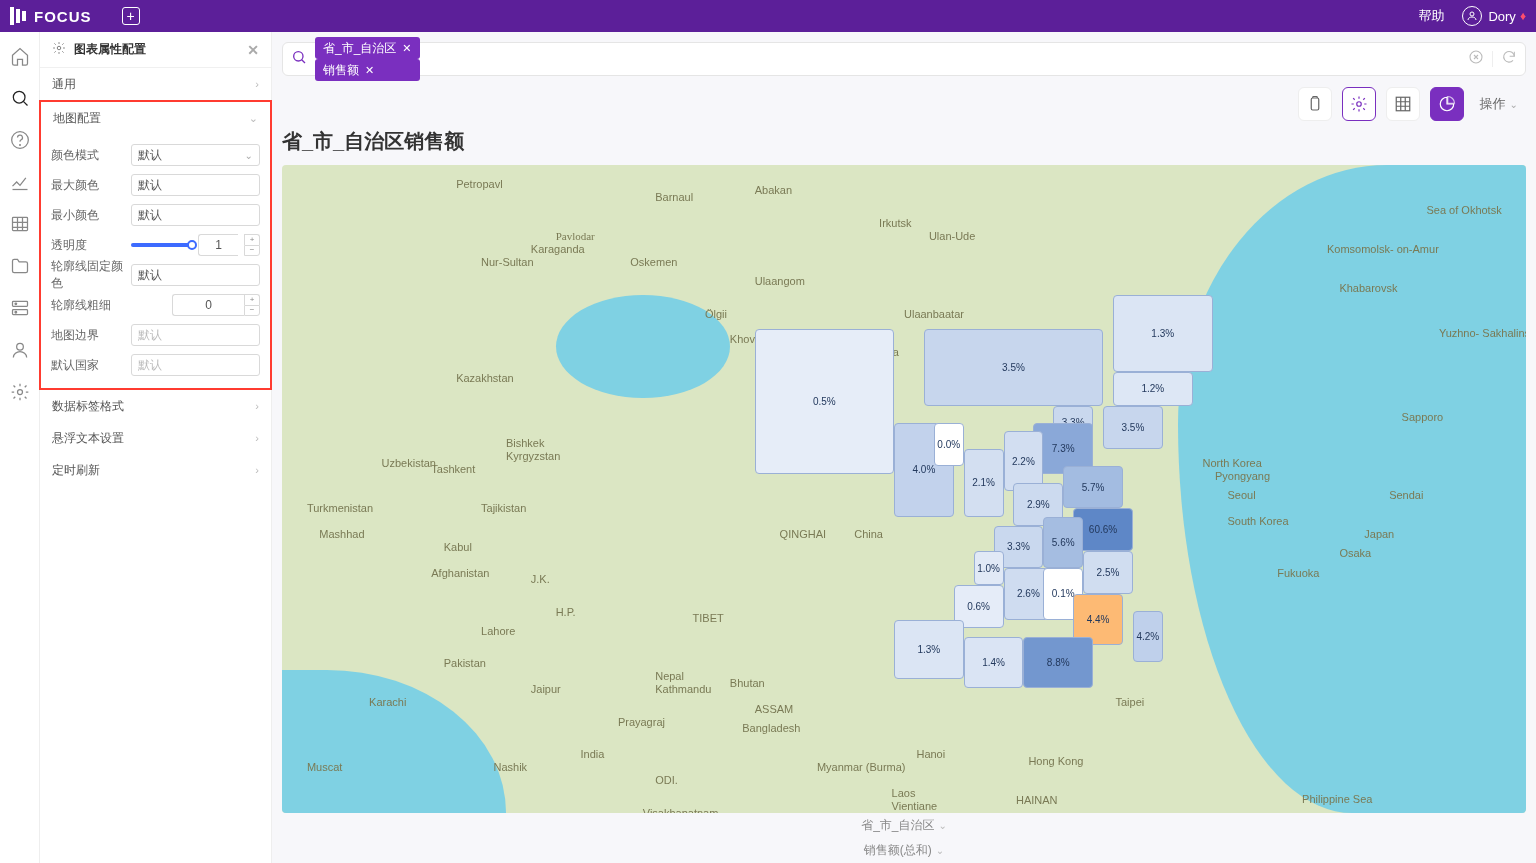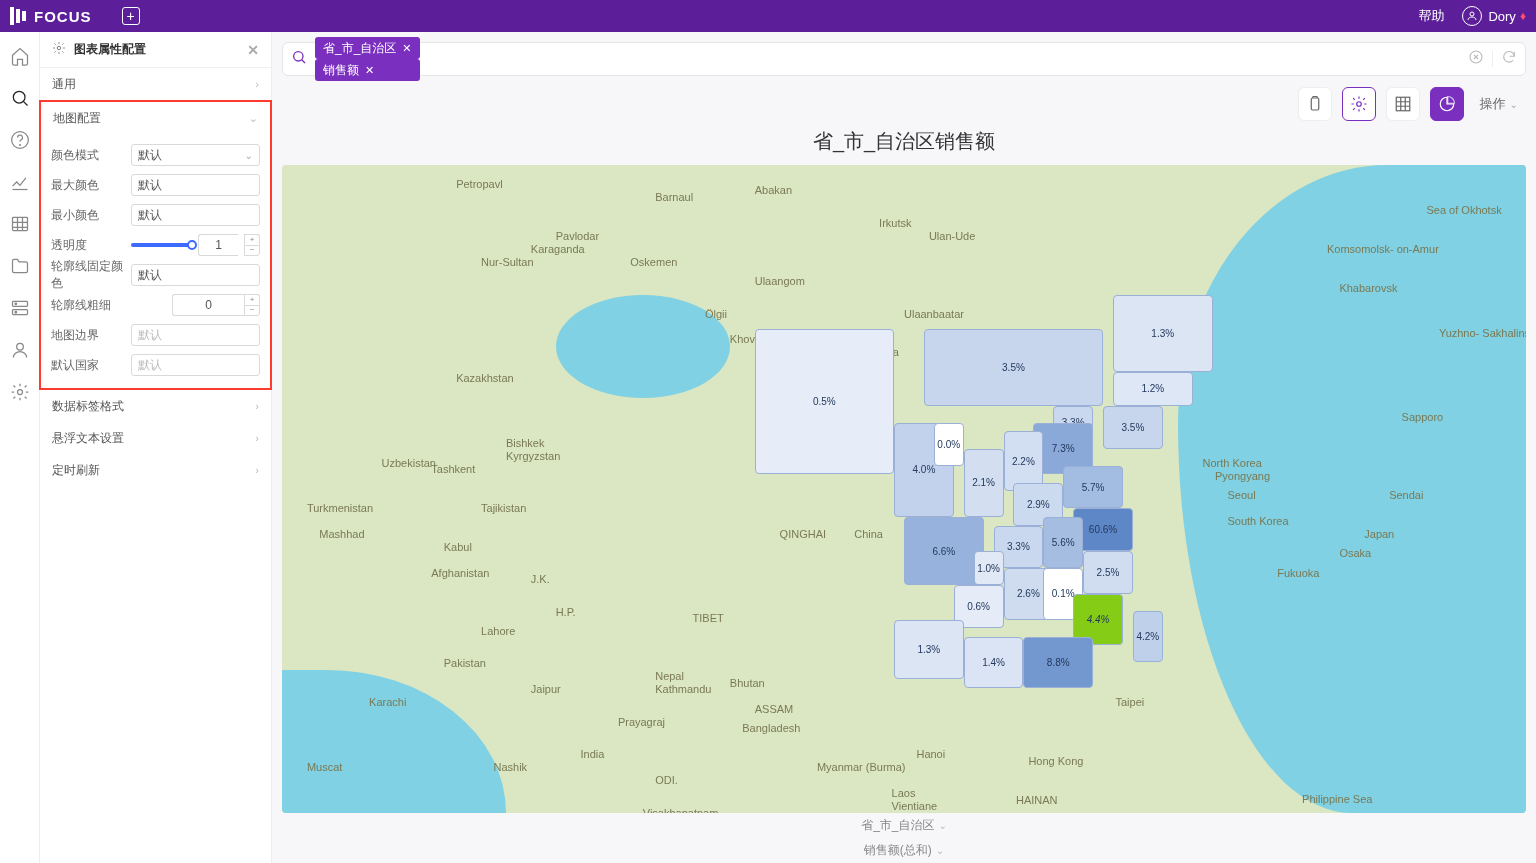--- a/index.html
+++ b/index.html
@@ -119,21 +119,21 @@
   }
   .tbtn {
     width:34px; height:34px; border-radius:6px; background:#fff; border:1px solid #eee;
     display:flex; align-items:center; justify-content:center; color:#666; cursor:pointer;
   }
   .tbtn.active { border-color:#7a2fbf; color:#7a2fbf; }
   .tbtn.accent { background:#7a2fbf; color:#fff; border-color:#7a2fbf;}
   .tbtn svg { width:18px; height:18px; fill:none; stroke:currentColor; stroke-width:1.6;}
   .opmenu { display:flex; align-items:center; gap:4px; font-size:13px; color:#666; cursor:pointer; margin-left:6px;}
 
-  .chart-title { text-align:center; font-size:20px; font-weight:400; color:#333; margin-top:-4px; }
+  .chart-title { font-size:20px; font-weight:700; color:#333; margin-top:-4px; }
 
   .map-box {
     flex:1; margin:10px 0 0 0; background:#dbe6c3; border-radius:4px; position:relative; overflow:hidden;
     min-height:0;
   }
   
   .map-box .sea { position:absolute; background:#7fd1e3; }
   .map-box .sea.s1 { right:0; top:0; width:28%; height:100%; border-top-left-radius:60% 40%; border-bottom-left-radius:50% 60%;}
   .map-box .sea.s2 { left:0; bottom:0; width:18%; height:22%; border-top-right-radius:80% 100%;}
   .map-box .sea.s3 { left:22%; top:20%; width:14%; height:16%; border-radius:50%;}
@@ -467,21 +467,21 @@
             <div class="land-label" style="left: 30%; top: 80%;">Kathmandu</div>
             <div class="land-label" style="left: 16%; top: 71%;">Lahore</div>
             <div class="land-label" style="left: 13%; top: 58%;">Kabul</div>
             <div class="land-label" style="left: 12%; top: 46%;">Tashkent</div>
             <div class="land-label" style="left: 18%; top: 42%;">Bishkek</div>
             <div class="land-label" style="left: 7%; top: 82%;">Karachi</div>
             <div class="land-label" style="left: 14%; top: 2%;">Petropavl</div>
             <div class="land-label" style="left: 30%; top: 4%;">Barnaul</div>
             <div class="land-label" style="left: 38%; top: 3%;">Abakan</div>
             <div class="land-label" style="left: 20%; top: 12%;">Karaganda</div>
-            <div class="land-label" style="left: 22%; top: 10%;">Pavlodar</div>
+            <div class="land-label" style="left: 22%; top: 10%; font-family: Liberation Serif, serif;">Pavlodar</div>
             <div class="land-label" style="left: 28%; top: 14%;">Oskemen</div>
             <div class="land-label" style="left: 38%; top: 17%;">Ulaangom</div>
             <div class="land-label" style="left: 34%; top: 22%;">Ölgii</div>
             <div class="land-label" style="left: 36%; top: 26%;">Khovd</div>
             <div class="land-label" style="left: 56%; top: 32%;">Sainshand</div>
             <div class="land-label" style="left: 84%; top: 12%;">Komsomolsk-
 on-Amur</div>
             <div class="land-label" style="left: 93%; top: 25%;">Yuzhno-
 Sakhalinsk</div>
             <div class="land-label" style="left: 2%; top: 52%;">Turkmenistan</div>
@@ -510,27 +510,26 @@
             <div class="prov" style="left: 70%; top: 26%; width: 12%; height: 10%; background: rgb(199, 214, 237);">3.5%</div>
             <div class="prov" style="left: 60%; top: 26%; width: 8%; height: 8%; background: rgb(201, 216, 238);">3.3%</div>
             <div class="prov" style="left: 56%; top: 30%; width: 12%; height: 12%; background: rgb(138, 168, 216);">7.3%</div>
             <div class="prov" style="left: 50%; top: 32%; width: 8%; height: 14%; background: rgb(210, 222, 241);">2.2%</div>
             <div class="prov" style="left: 42%; top: 36%; width: 8%; height: 16%; background: rgb(211, 223, 241);">2.1%</div>
             <div class="prov" style="left: 52%; top: 44%; width: 10%; height: 10%; background: rgb(204, 218, 239);">2.9%</div>
             <div class="prov" style="left: 62%; top: 40%; width: 12%; height: 10%; background: rgb(163, 188, 225);">5.7%</div>
             <div class="prov" style="left: 64%; top: 50%; width: 12%; height: 10%; background: rgb(94, 135, 199);">60.6%</div>
             <div class="prov" style="left: 58%; top: 52%; width: 8%; height: 12%; background: rgb(165, 189, 225);">5.6%</div>
             <div class="prov" style="left: 48%; top: 54%; width: 10%; height: 10%; background: rgb(201, 216, 238);">3.3%</div>
-            <div class="prov" style="left: 30%; top: 52%; width: 16%; height: 16%; background: rgb(151, 178, 220);">6.6%</div>
             <div class="prov" style="left: 44%; top: 60%; width: 6%; height: 8%; background: rgb(225, 233, 246);">1.0%</div>
             <div class="prov" style="left: 40%; top: 68%; width: 10%; height: 10%; background: rgb(229, 236, 248);">0.6%</div>
             <div class="prov" style="left: 50%; top: 64%; width: 10%; height: 12%; background: rgb(207, 220, 240);">2.6%</div>
             <div class="prov" style="left: 58%; top: 64%; width: 8%; height: 12%; background: rgb(255, 255, 255);">0.1%</div>
             <div class="prov" style="left: 66%; top: 60%; width: 10%; height: 10%; background: rgb(208, 221, 240);">2.5%</div>
-            <div class="prov" style="left: 64%; top: 70%; width: 10%; height: 12%; background: #84cc16; font-style: italic;">4.4%</div>
+            <div class="prov" style="left: 64%; top: 70%; width: 10%; height: 12%; background: #fdba74;">4.4%</div>
             <div class="prov" style="left: 28%; top: 76%; width: 14%; height: 14%; background: rgb(219, 229, 244);">1.3%</div>
             <div class="prov" style="left: 42%; top: 80%; width: 12%; height: 12%; background: rgb(218, 228, 244);">1.4%</div>
             <div class="prov" style="left: 54%; top: 80%; width: 14%; height: 12%; background: rgb(115, 151, 207);">8.8%</div>
             <div class="prov" style="left: 76%; top: 74%; width: 6%; height: 12%; background: rgb(191, 208, 235);">4.2%</div>
           </div>
       </div>
 
       <div class="footer-drop">
         <span>省_市_自治区</span><span class="caret">⌄</span>
       </div>

